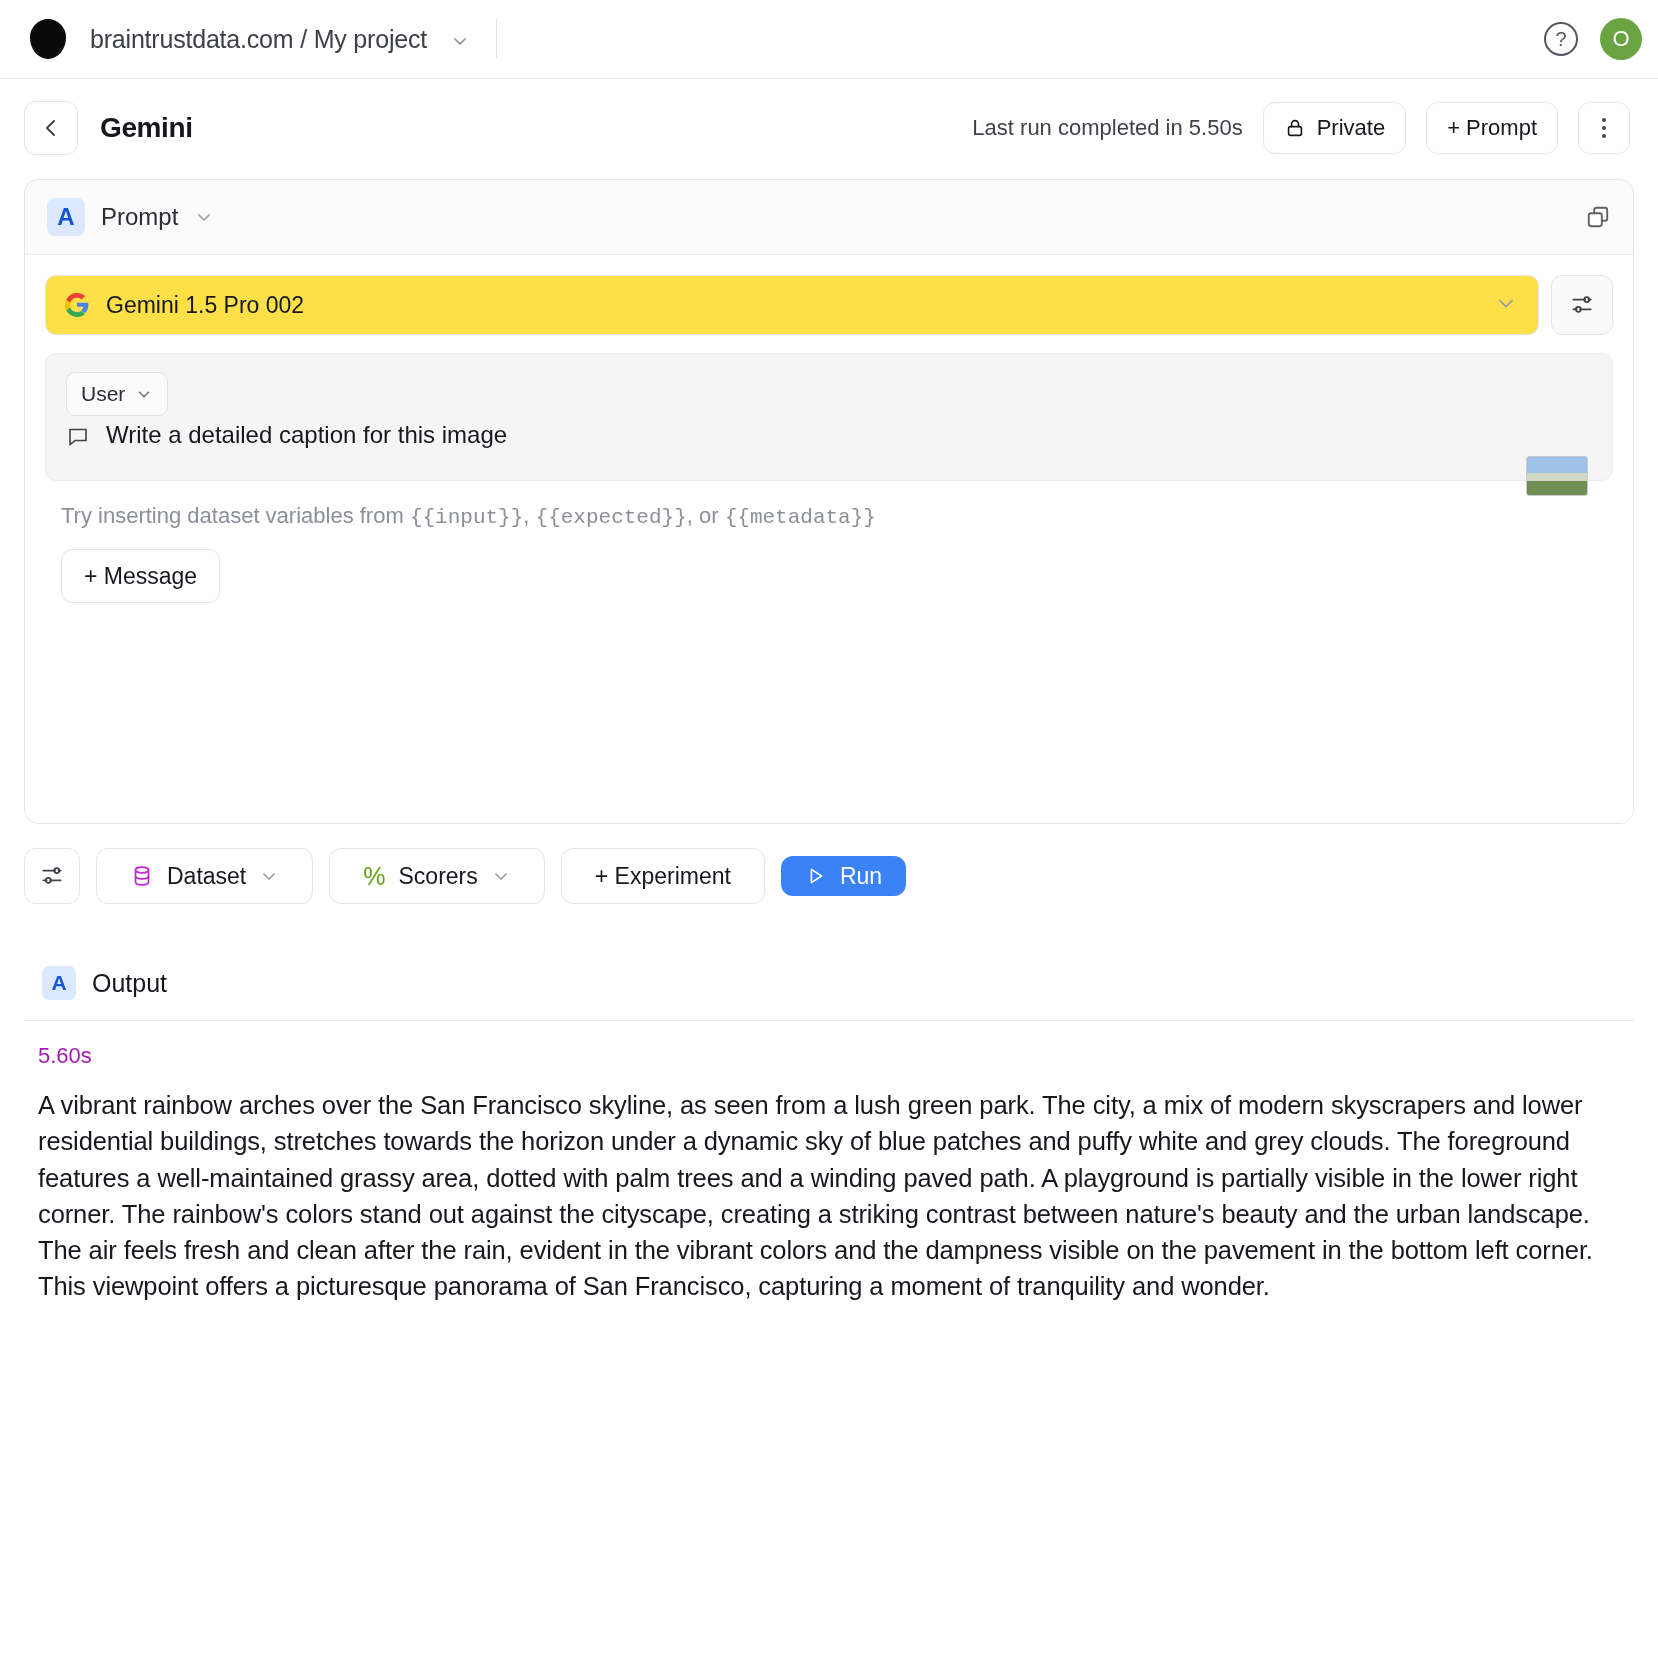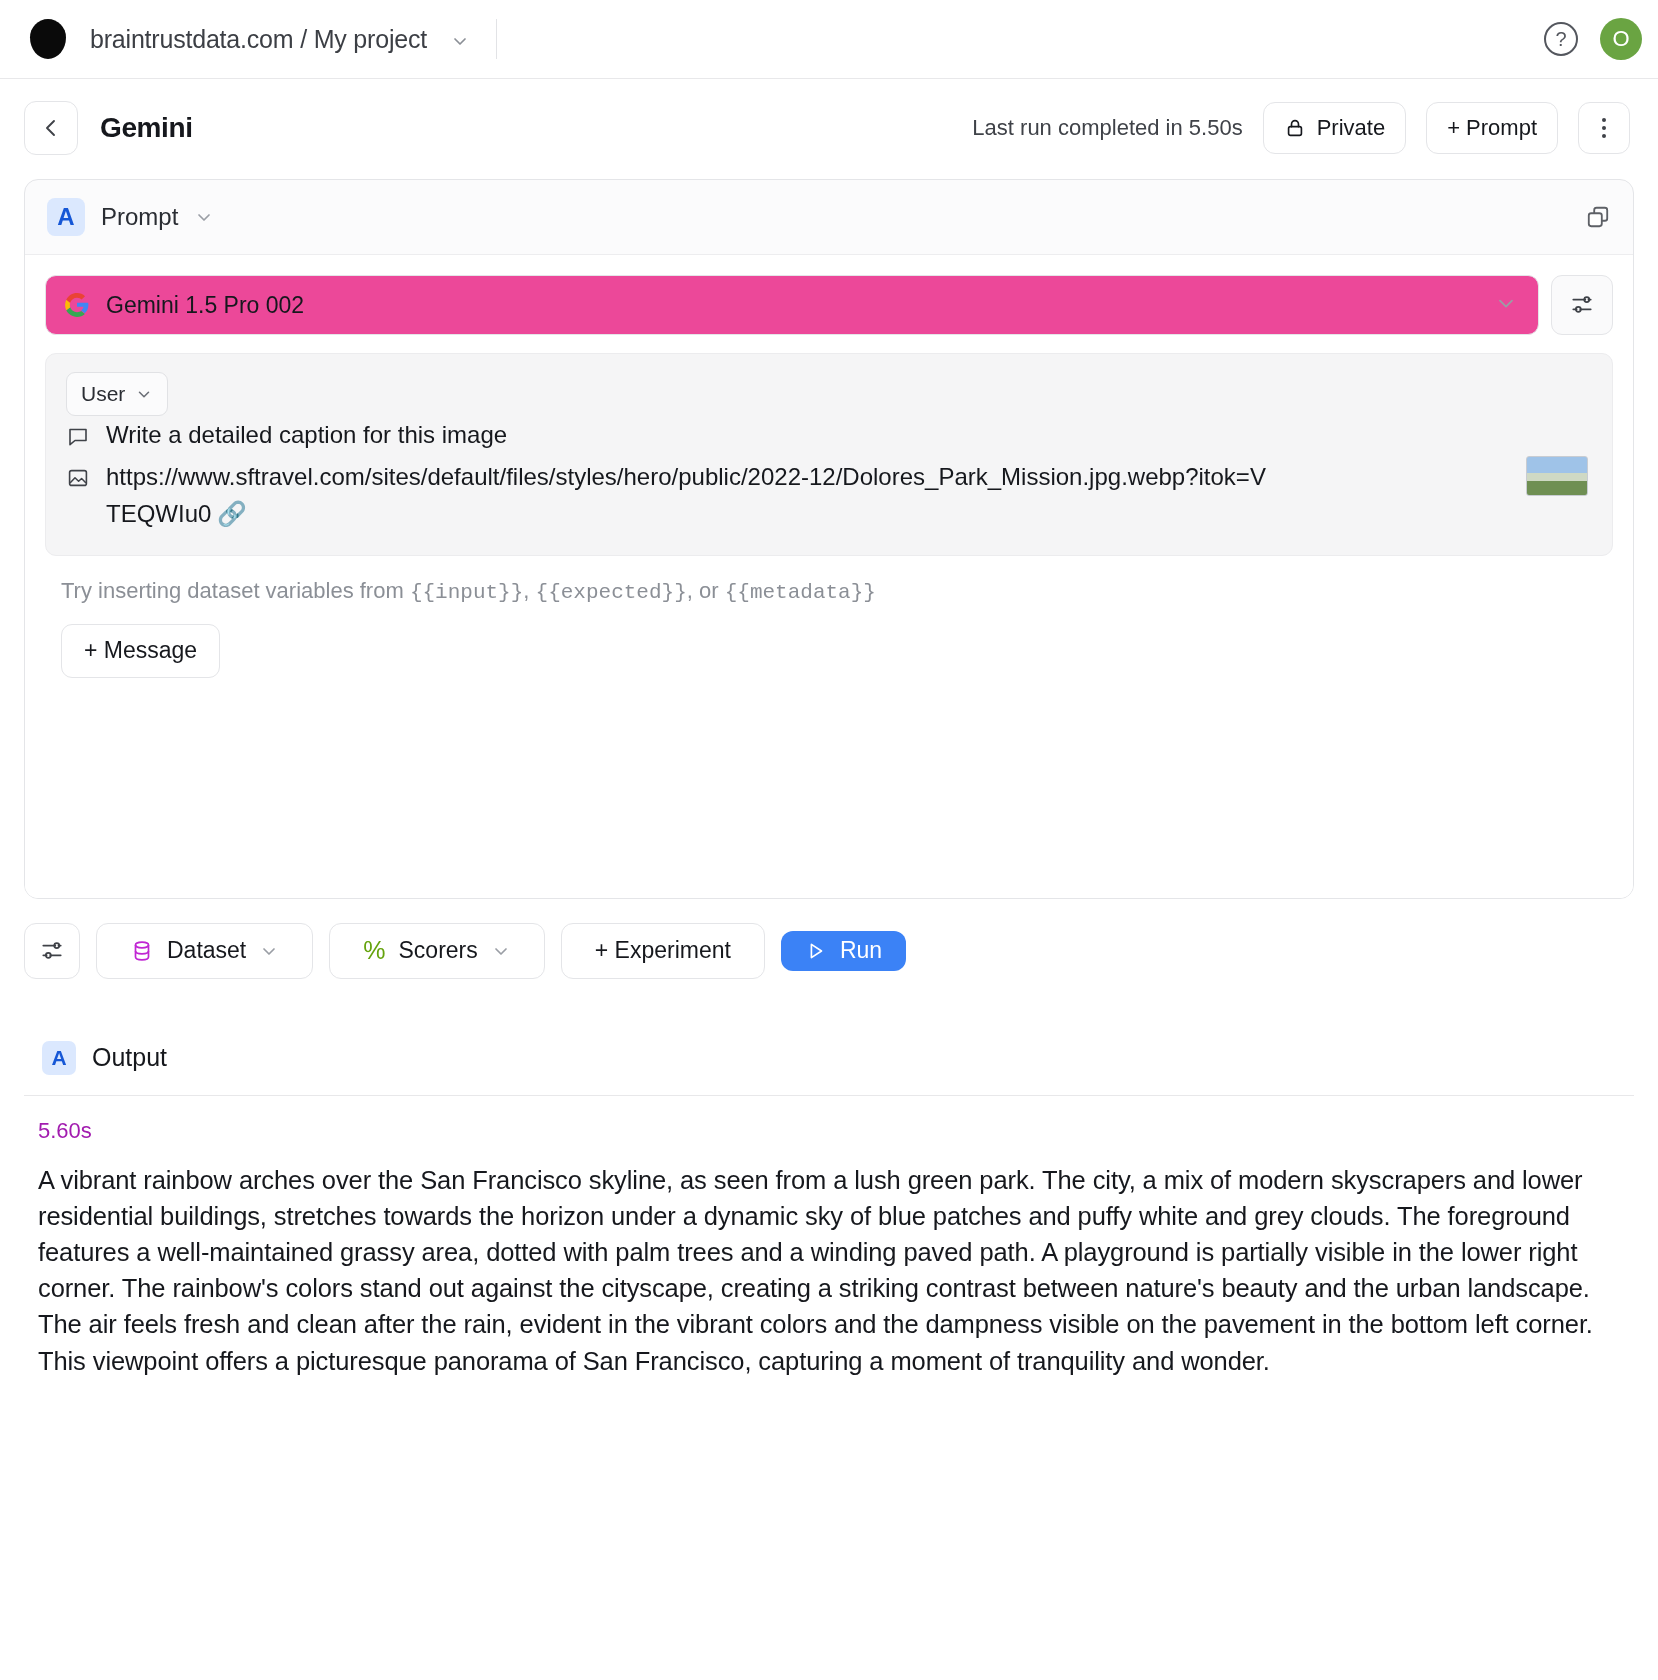--- a/index.html
+++ b/index.html
@@ -124,21 +124,21 @@
 
   .model-row {
     display: flex; align-items: stretch;
     gap: 12px;
     margin-bottom: 18px;
   }
   .model-select {
     flex: 1;
     height: 60px;
     border: 1px solid #e4e5e8; border-radius: 11px;
-    background: #ec4899;
+    background: #fde047;
     display: flex; align-items: center;
     padding: 0 20px 0 18px;
     gap: 16px;
     cursor: pointer;
   }
   .model-name { font-size: 23px; color: #16181d; }
   .model-chev { margin-left: auto; }
   .settings-btn {
     width: 62px; height: 60px;
     border: 1px solid #e4e5e8; border-radius: 11px;
@@ -340,29 +340,20 @@
 
       <div class="msg-line">
         <span class="glyph">
           <svg width="24" height="24" viewBox="0 0 24 24" fill="none">
               <path d="M4 5.5h16v11H9l-5 4.2V5.5z" stroke="#3f4248" stroke-width="1.6" stroke-linejoin="round"></path>
             </svg>
         </span>
         <span>Write a detailed caption for this image</span>
       </div>
 
-      <div class="msg-line">
-        <span class="glyph">
-          <svg width="24" height="24" viewBox="0 0 24 24" fill="none">
-              <rect x="3.6" y="4.6" width="16.8" height="14.8" rx="2" stroke="#3f4248" stroke-width="1.6"></rect>
-              <path d="M4 17l5-5.3 3.6 3.6 3-2.8L20 17" stroke="#3f4248" stroke-width="1.5" stroke-linejoin="round"></path>
-            </svg>
-        </span>
-        <span class="msg-url"><span>https://www.sftravel.com/sites/default/files/styles/hero/public/2022-12/Dolores_Park_Mission.jpg.webp?itok=VTEQWIu0</span><span class="link-glyph">🔗</span></span>
-      </div>
       <div class="thumb"></div>
     </div>
 
     <div class="hint">
       <span>Try inserting dataset variables from </span><span class="mono">{{input}}</span><span>, </span><span class="mono">{{expected}}</span><span>, or </span><span class="mono">{{metadata}}</span>
     </div>
 
     <div class="addmsg">
       <span>+ Message</span>
     </div>

